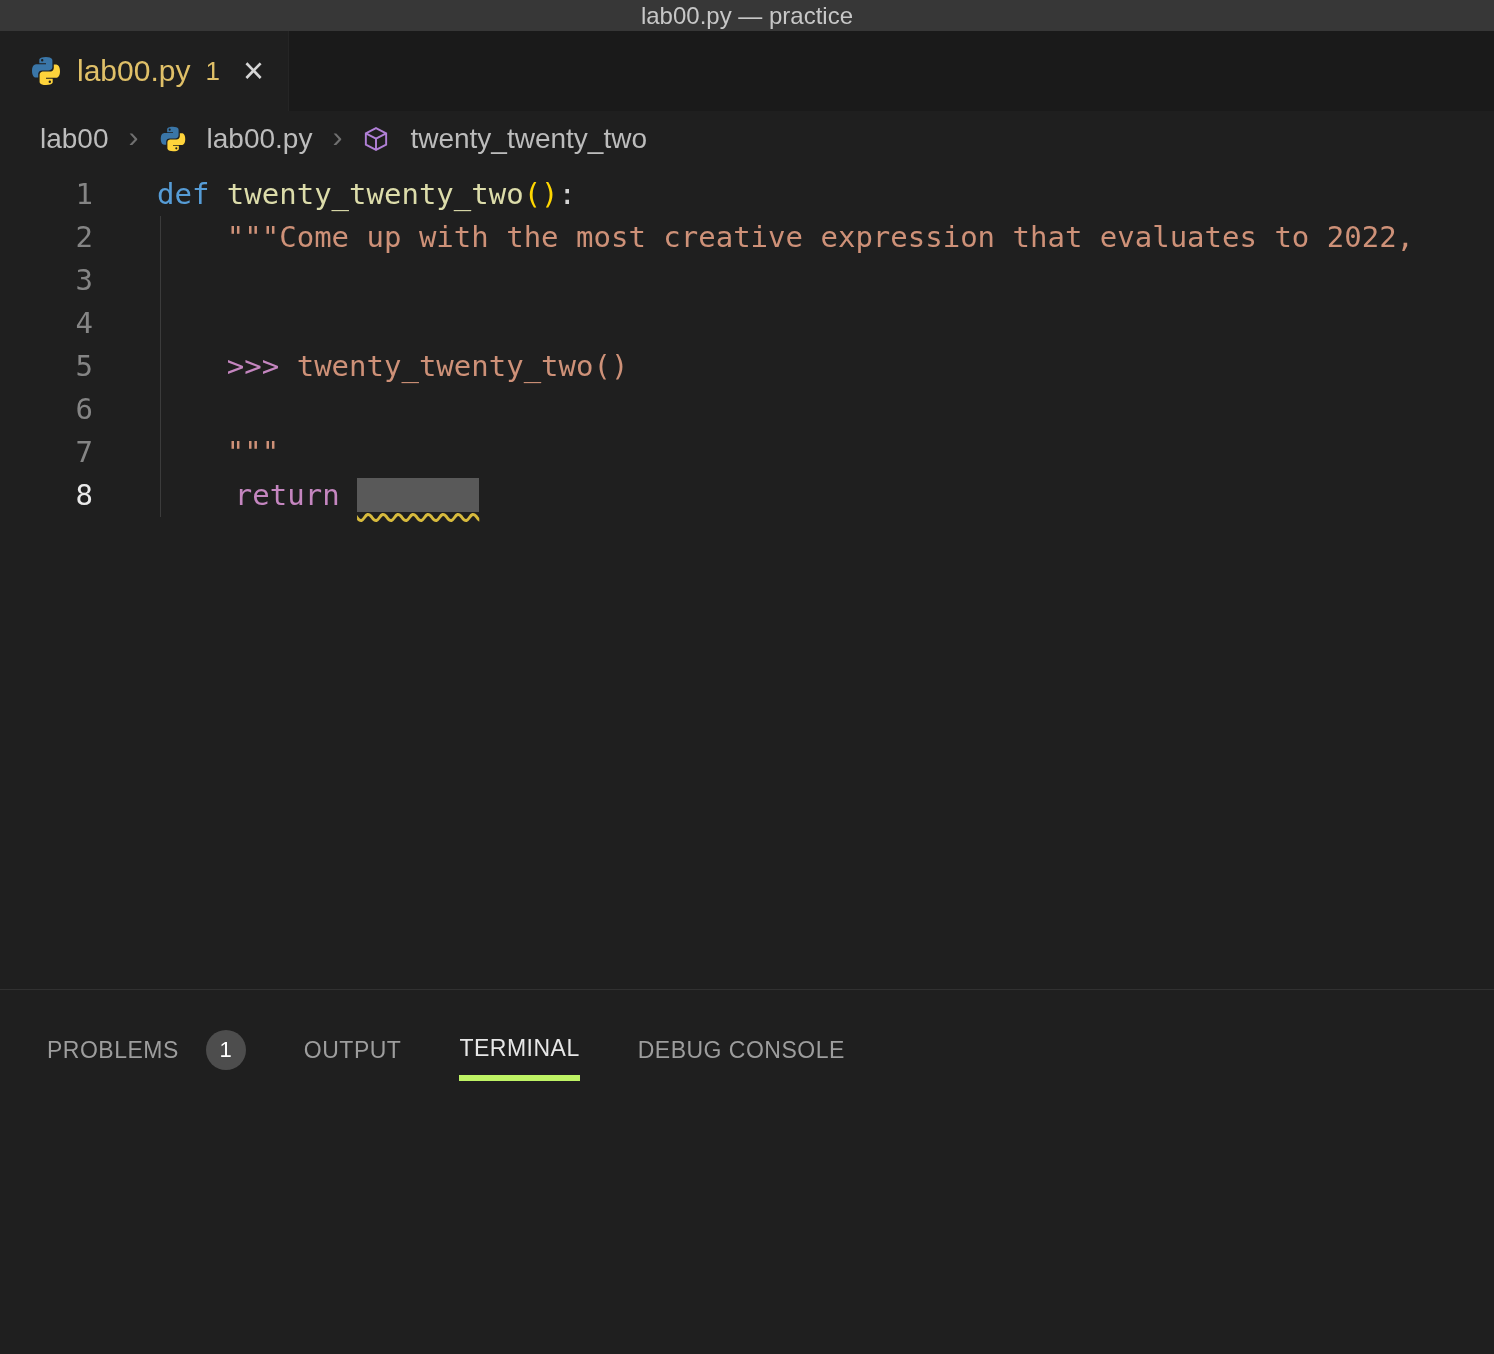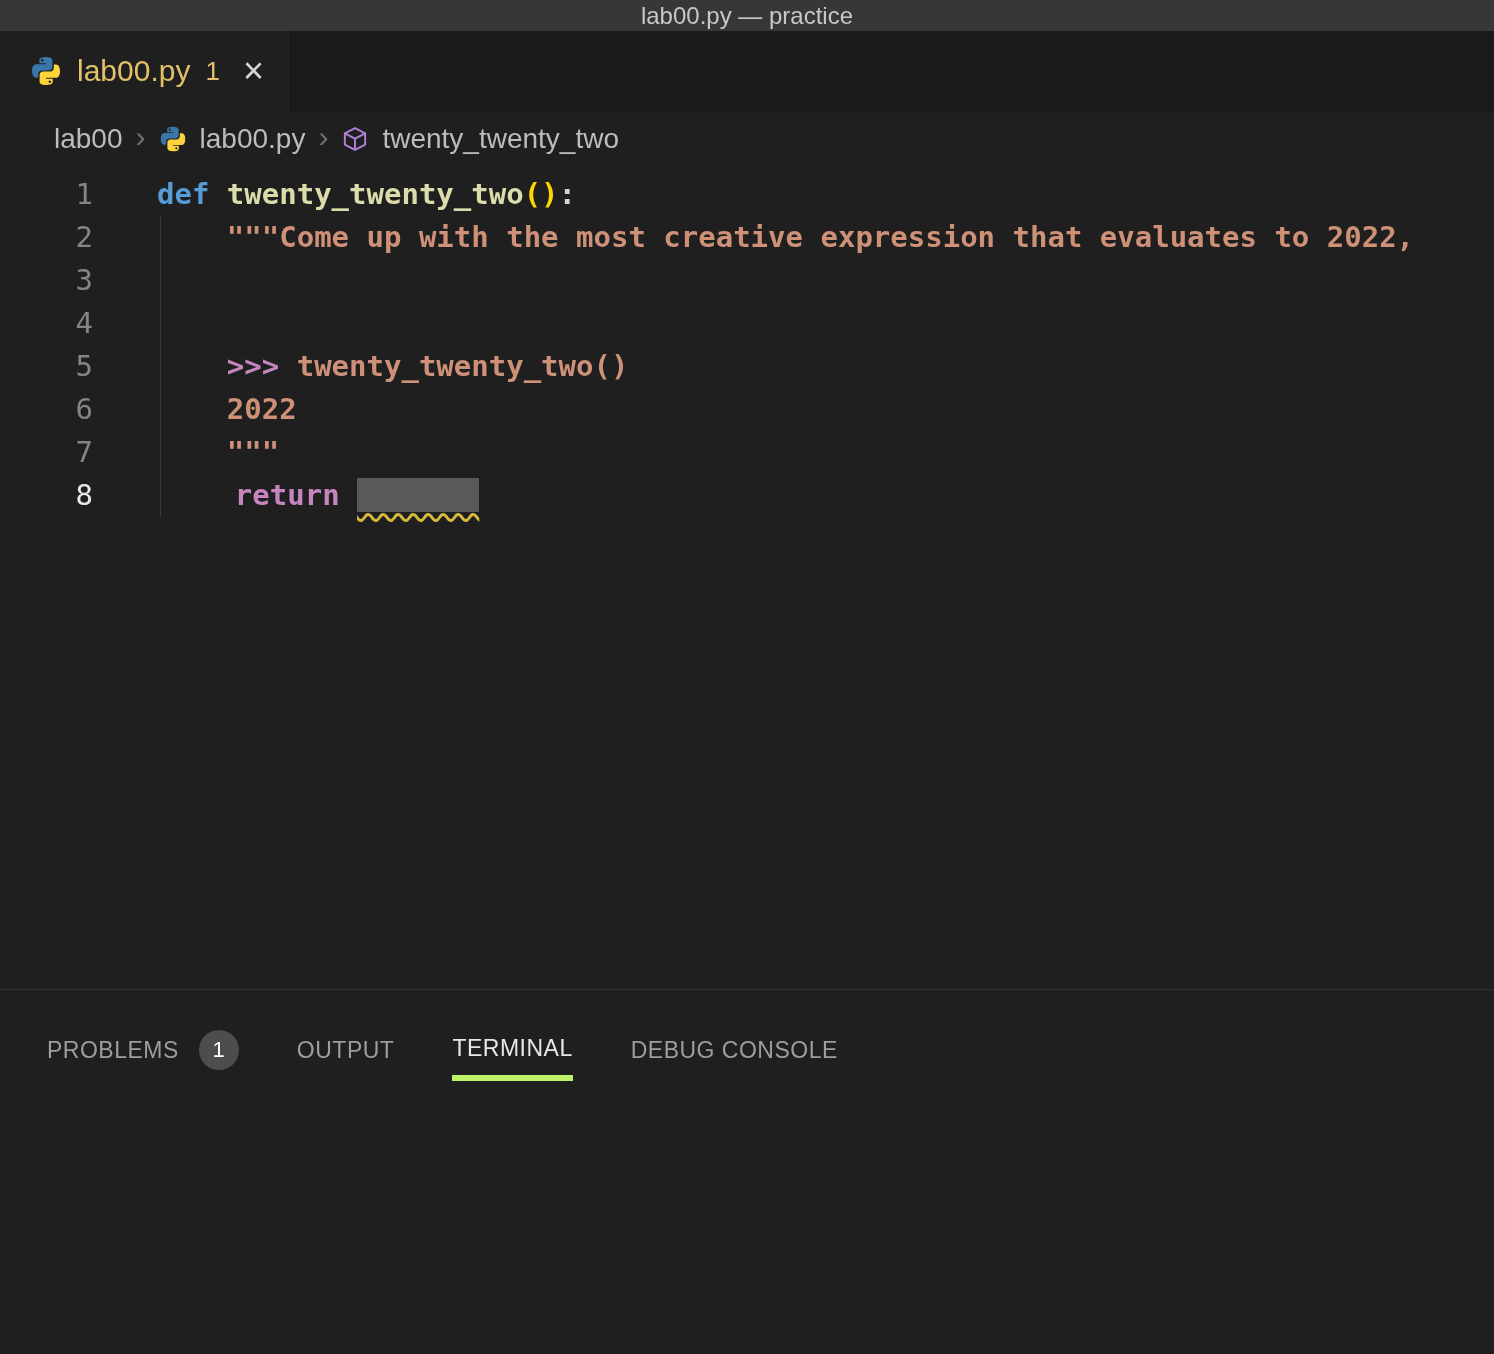--- a/index.html
+++ b/index.html
@@ -33,39 +33,39 @@
     cursor: pointer;
   }
   .tab-label { font-size: 30px; color: #e0c068; }
   .tab-badge { font-size: 26px; color: #e0c068; }
   .tab-close { font-size: 36px; color: #d6d6d6; margin-left: 8px; line-height: 1; }
 
   
   .breadcrumb {
     height: 56px;
     display: flex; align-items: center;
-    padding-left: 54px; gap: 13px;
+    padding-left: 40px; gap: 20px;
     font-size: 28px; color: #bcbcbc;
   }
   .chev { color: #707070; font-size: 30px; transform: translateY(-2px); }
   .crumb { cursor: pointer; }
 
   
   .editor {
     position: relative;
     height: 822px;
     padding-top: 6px;
     font-family: "DejaVu Sans Mono", "Liberation Mono", monospace;
     font-size: 29px;
     background: #1f1f1f;
   }
   .code-line { display: flex; height: 43px; line-height: 43px; }
   .line-num { width: 93px; text-align: right; color: #858585; flex: none; }
   .line-num.active { color: #eaeaea; }
-  .line-content { padding-left: 64px; white-space: pre; color: #d4d4d4; font-weight: bold; }
+  .line-content { padding-left: 64px; white-space: pre; color: #d4d4d4; }
   .tok-kw   { color: #569cd6; }
   .tok-fn   { color: #dcdcaa; }
   .tok-brkt { color: #ffd700; }
   .tok-pln  { color: #d4d4d4; }
   .tok-str  { color: #ce9178; }
   .tok-repl { color: #c586c0; }
   .tok-kw2  { color: #c586c0; margin-left: 8px; }
   .tok-ph {
     background: rgba(160,160,160,0.45);
     text-decoration: underline wavy #d7ba3d;
@@ -78,21 +78,21 @@
     width: 1px; height: 301px; background: #3b3b3b;
   }
 
   
   .panel { height: 358px; border-top: 1px solid #313131; background: #1f1f1f; }
   .panel-tabs {
     display: flex; align-items: center; gap: 58px;
     padding: 26px 0 0 47px; height: 94px;
     font-size: 23px; letter-spacing: 0.5px; color: #9d9d9d;
   }
-  .panel-tab { display: flex; align-items: center; gap: 20px; cursor: pointer; }
+  .panel-tab { display: flex; align-items: center; gap: 27px; cursor: pointer; }
   .panel-tab-label { display: inline-block; }
   .panel-tab.active .panel-tab-label {
     color: #e7e7e7;
     padding-bottom: 13px; margin-bottom: -15px;
     border-bottom: 6px solid #bef264;
   }
   .panel-badge {
     background: #4d4d4d; color: #ffffff;
     width: 40px; height: 40px; border-radius: 50%;
     display: flex; align-items: center; justify-content: center;
@@ -168,21 +168,20 @@
       <div class="code-line">
         <span class="line-num">4</span>
         <span class="line-content"></span>
       </div>
       <div class="code-line">
         <span class="line-num">5</span>
         <span class="line-content"><span class="tok-pln">    </span><span class="tok-repl">&gt;&gt;&gt; </span><span class="tok-str">twenty_twenty_two()</span></span>
       </div>
       <div class="code-line">
         <span class="line-num">6</span>
-        <span class="line-content"><span class="tok-str">    2022</span></span>
       </div>
       <div class="code-line">
         <span class="line-num">7</span>
         <span class="line-content"><span class="tok-str">    """</span></span>
       </div>
       <div class="code-line">
         <span class="line-num active">8</span>
         <span class="line-content"><span class="tok-pln">    </span><span class="tok-kw2">return </span><span class="tok-ph">       </span></span>
       </div>
     </div>

